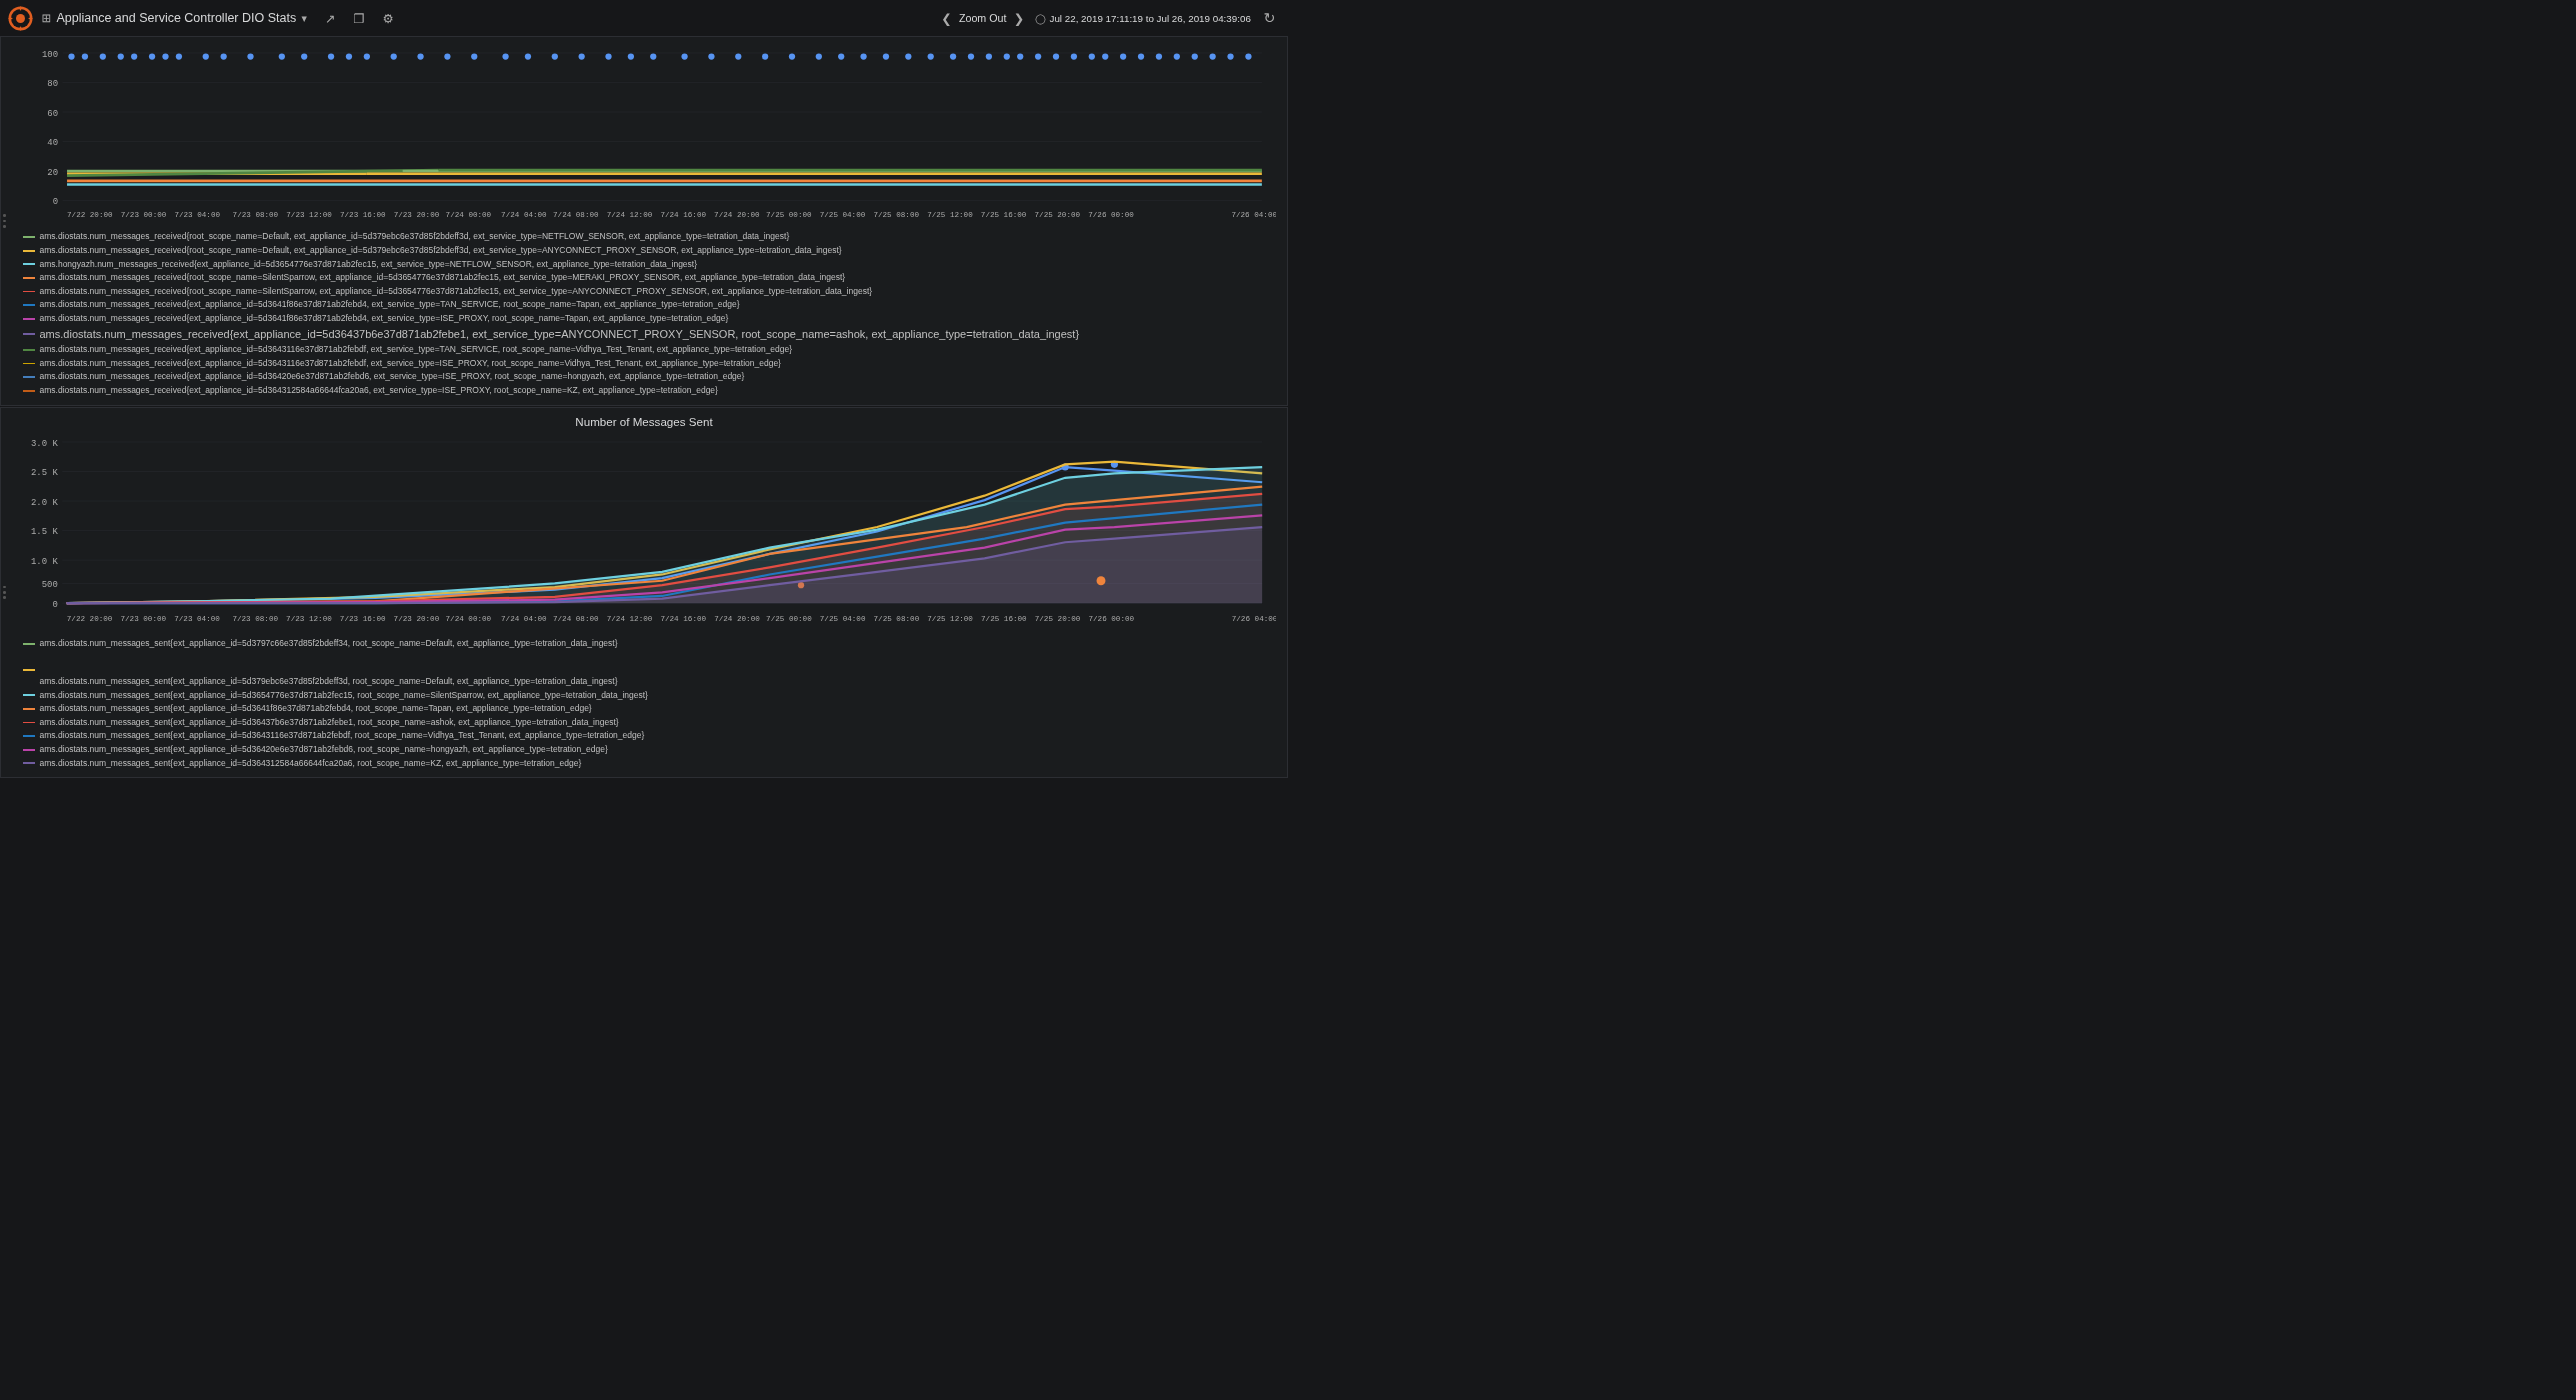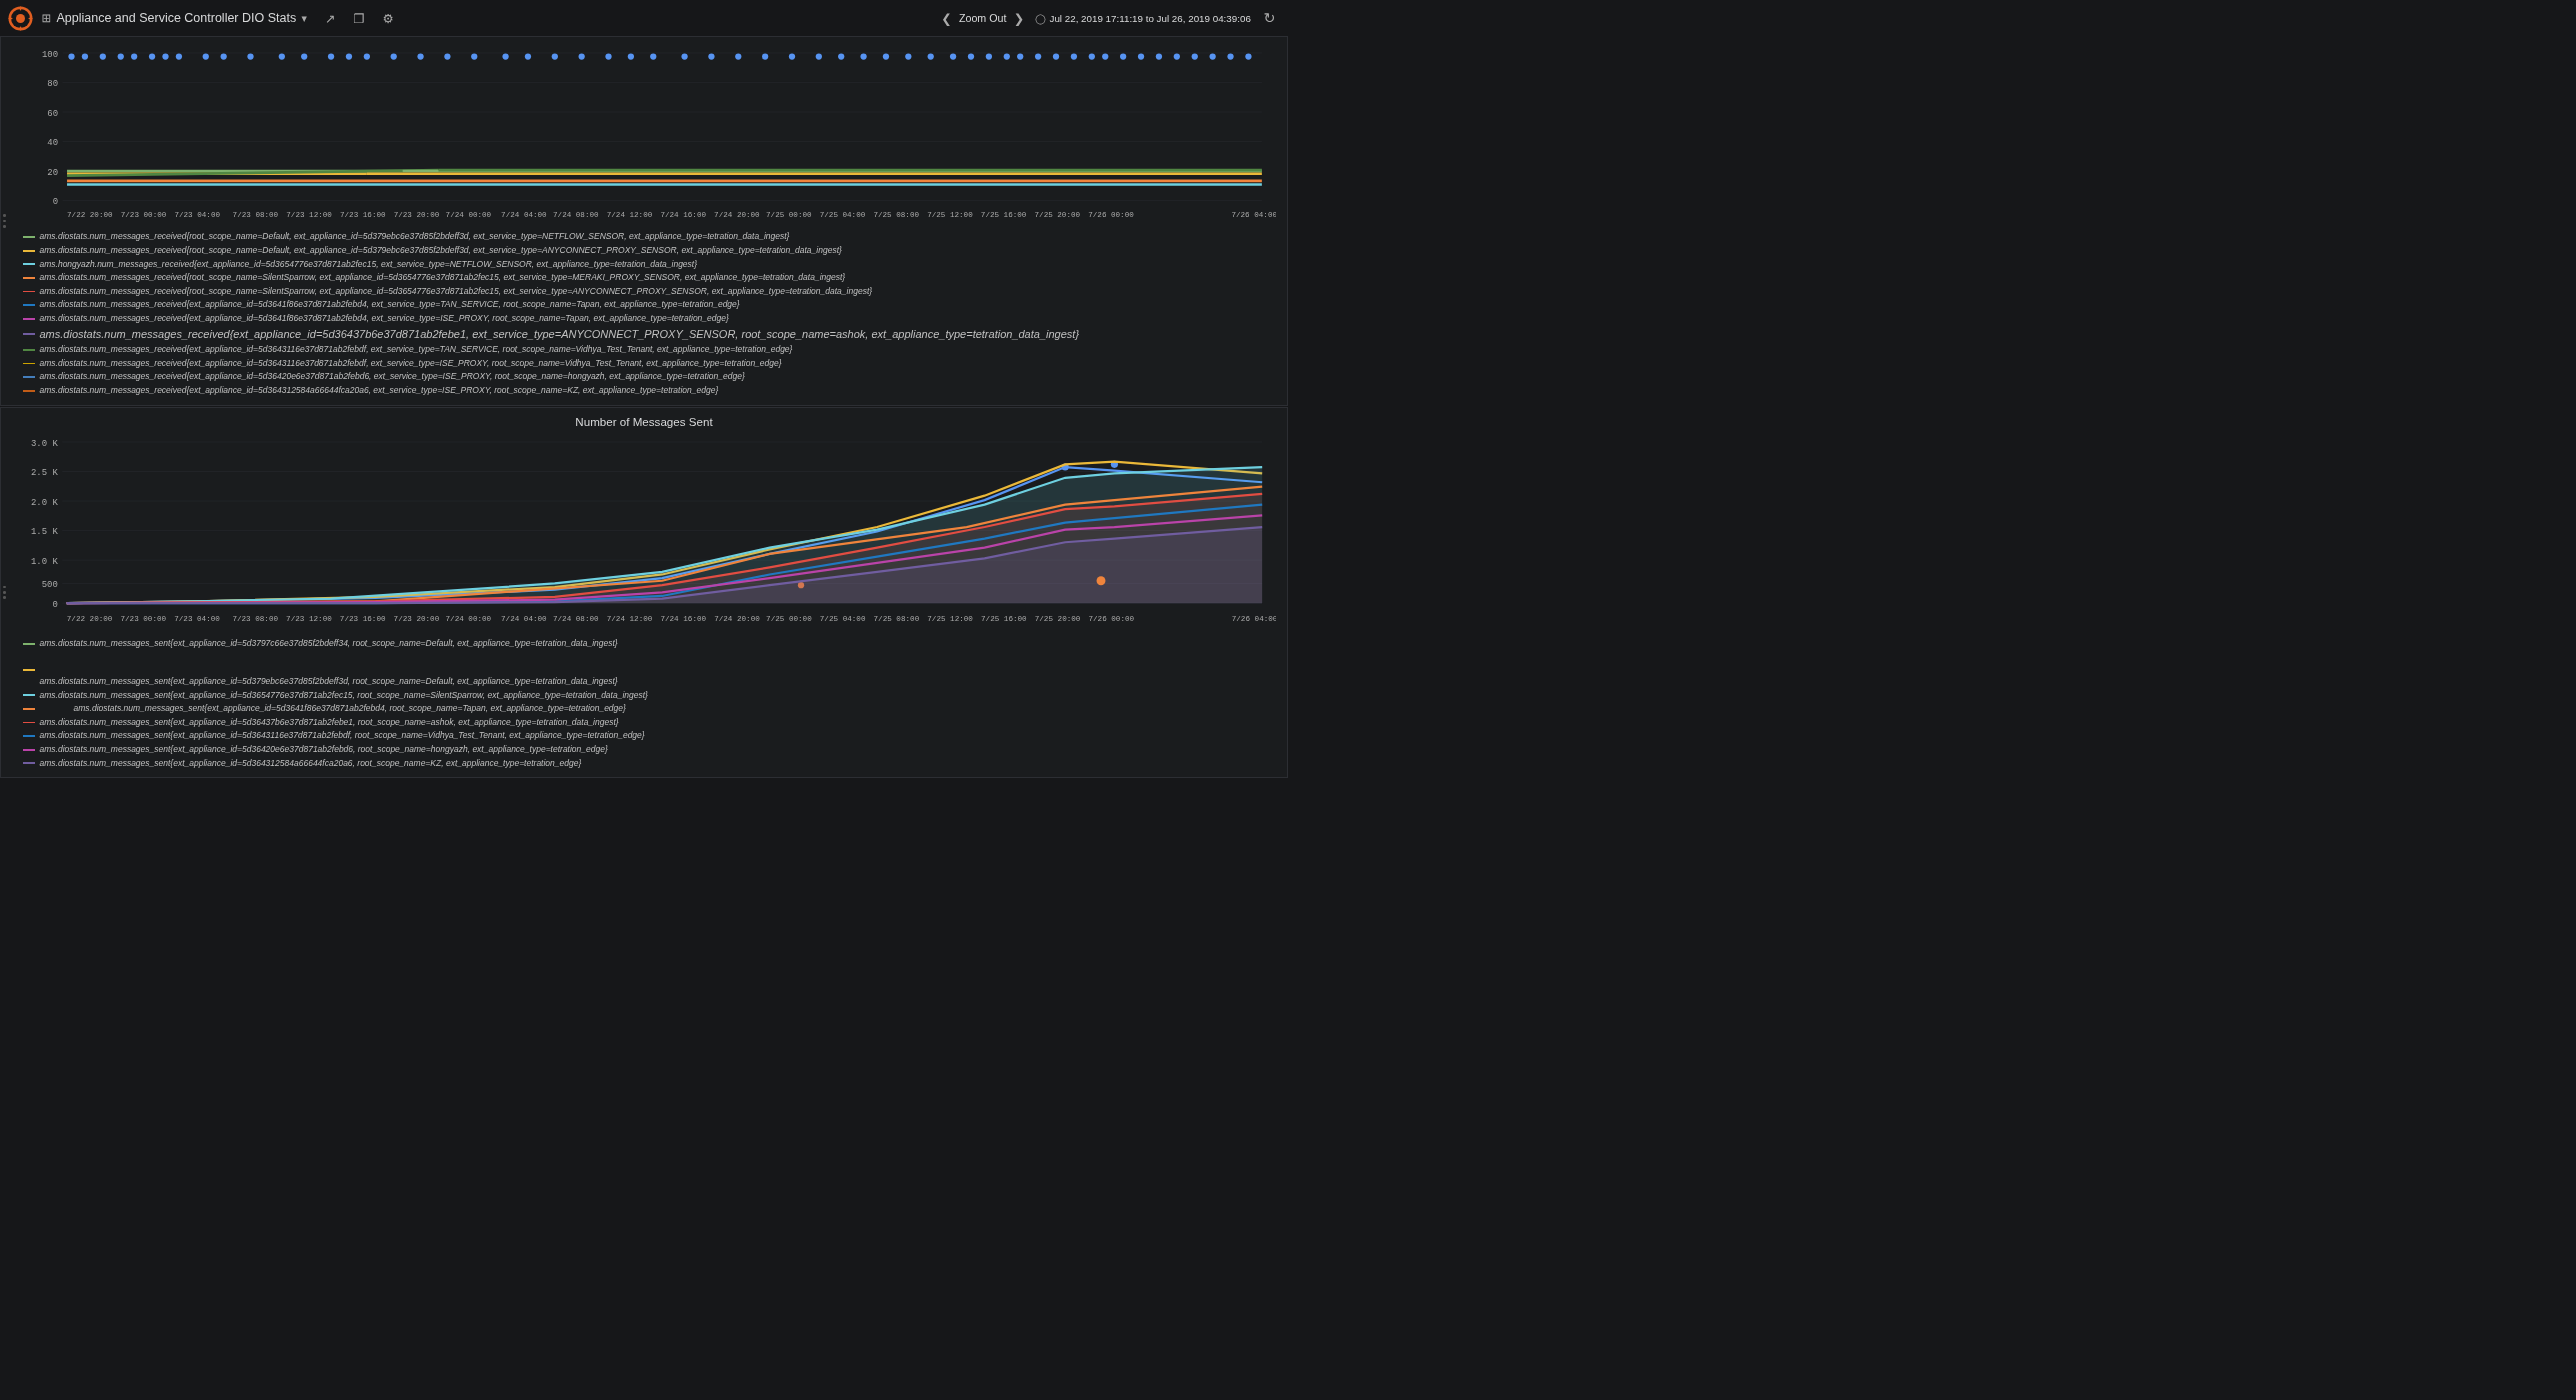--- a/index.html
+++ b/index.html
@@ -154,21 +154,20 @@
       color: #c0c0c0;
       line-height: 1.6;
     }
     .legend-item {
       display: flex;
       align-items: center;
       gap: 4.5px;
       white-space: nowrap;
       overflow: hidden;
       text-overflow: ellipsis;
-      font-style: italic;
     }
     .legend-dot {
       width: 12.5px;
       height: 1.8px;
       flex-shrink: 0;
     }
   </style>
 </head>
 <body>
 
@@ -471,21 +470,21 @@
       <div class="legend-item">
         <div class="legend-dot" style="background: rgb(234, 184, 57);"></div>
         <span style="font-size: 8.5px; color: rgb(192, 192, 192); margin-top: 24px;">ams.diostats.num_messages_sent{ext_appliance_id=5d379ebc6e37d85f2bdeff3d, root_scope_name=Default, ext_appliance_type=tetration_data_ingest}</span>
       </div>
       <div class="legend-item">
         <div class="legend-dot" style="background: rgb(110, 208, 224);"></div>
         <span style="font-size: 8.5px; color: rgb(192, 192, 192);">ams.diostats.num_messages_sent{ext_appliance_id=5d3654776e37d871ab2fec15, root_scope_name=SilentSparrow, ext_appliance_type=tetration_data_ingest}</span>
       </div>
       <div class="legend-item">
         <div class="legend-dot" style="background: rgb(239, 132, 60);"></div>
-        <span style="font-size: 8.5px; color: rgb(192, 192, 192); margin-left: 34px;">ams.diostats.num_messages_sent{ext_appliance_id=5d3641f86e37d871ab2febd4, root_scope_name=Tapan, ext_appliance_type=tetration_edge}</span>
+        <span style="font-size: 8.5px; color: rgb(192, 192, 192);">ams.diostats.num_messages_sent{ext_appliance_id=5d3641f86e37d871ab2febd4, root_scope_name=Tapan, ext_appliance_type=tetration_edge}</span>
       </div>
       <div class="legend-item">
         <div class="legend-dot" style="background: rgb(226, 77, 66);"></div>
         <span style="font-size: 8.5px; color: rgb(192, 192, 192);">ams.diostats.num_messages_sent{ext_appliance_id=5d36437b6e37d871ab2febe1, root_scope_name=ashok, ext_appliance_type=tetration_data_ingest}</span>
       </div>
       <div class="legend-item">
         <div class="legend-dot" style="background: rgb(31, 120, 193);"></div>
         <span style="font-size: 8.5px; color: rgb(192, 192, 192);">ams.diostats.num_messages_sent{ext_appliance_id=5d3643116e37d871ab2febdf, root_scope_name=Vidhya_Test_Tenant, ext_appliance_type=tetration_edge}</span>
       </div>
       <div class="legend-item">

